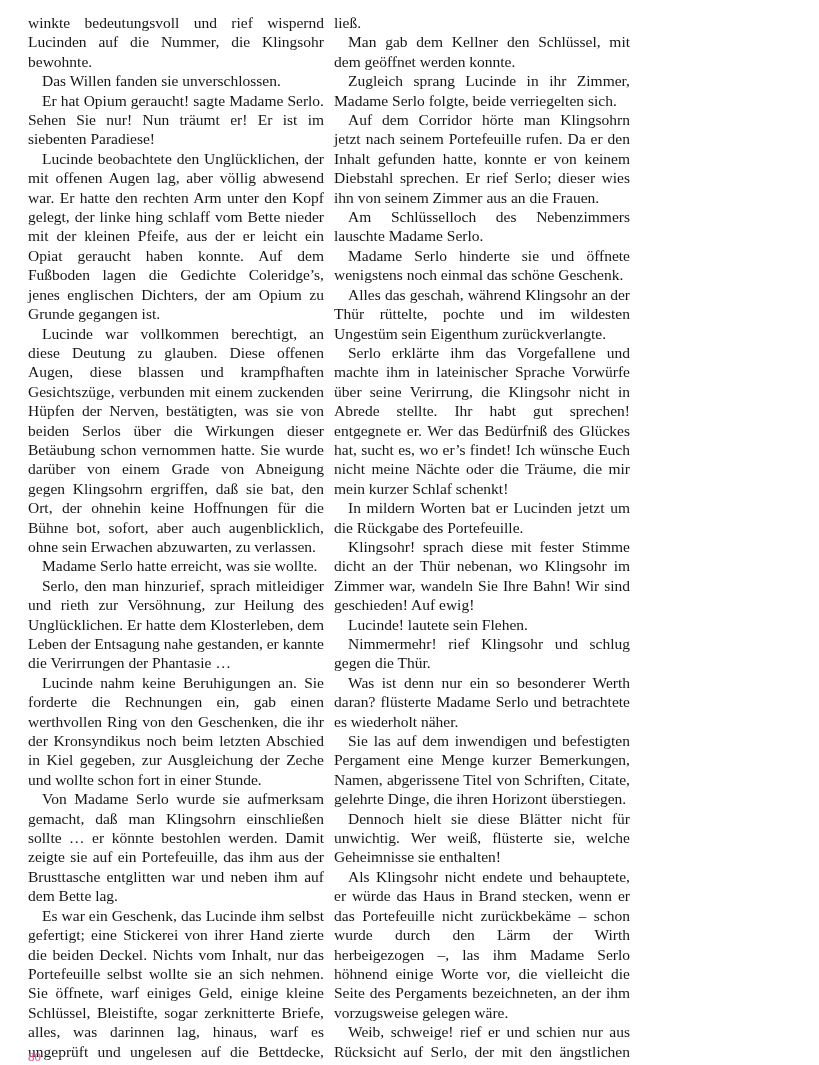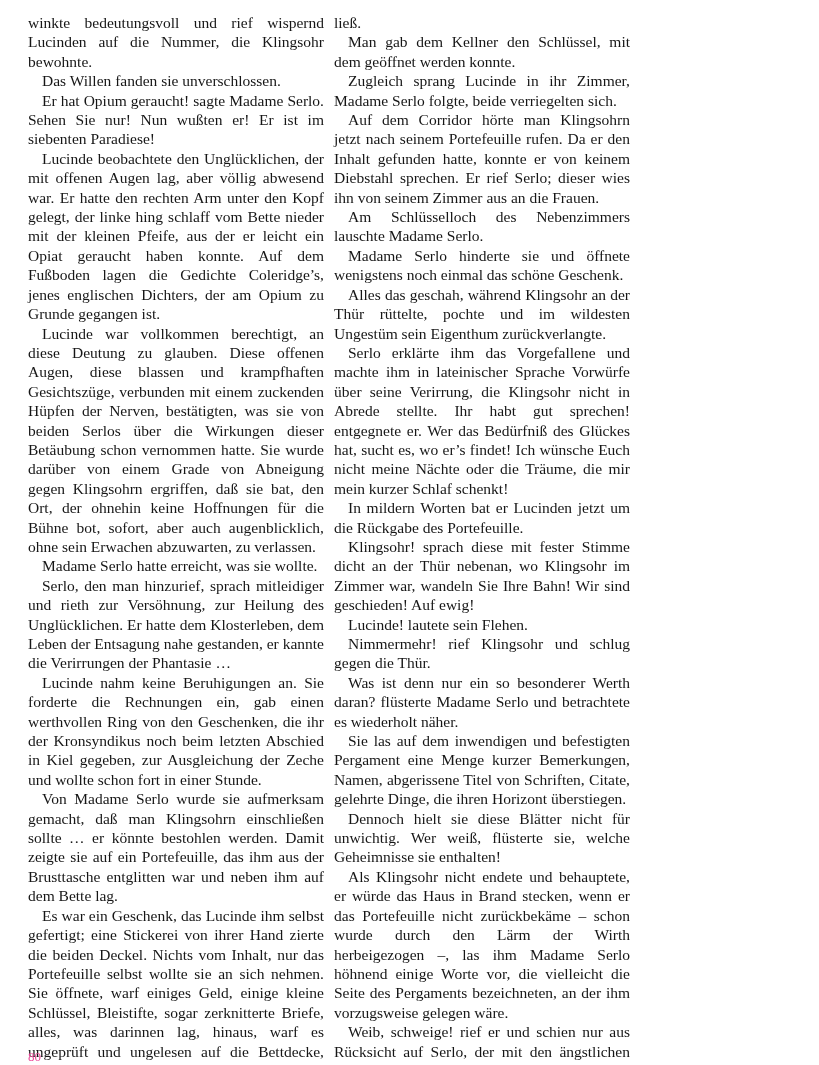--- a/index.html
+++ b/index.html
@@ -55,21 +55,21 @@
   }
 </style>
 </head>
 <body>
 
 <div class="page">
   <div class="text-columns">
     <div class="column" id="col-left">
         <p class="no-indent">winkte bedeutungsvoll und rief wispernd Lucinden auf die Nummer, die Klingsohr bewohnte.</p>
         <p>Das Willen fanden sie unverschlossen.</p>
-        <p>Er hat Opium geraucht! sagte Madame Serlo. Sehen Sie nur! Nun wußten er! Er ist im siebenten Paradiese!</p>
+        <p>Er hat Opium geraucht! sagte Madame Serlo. Sehen Sie nur! Nun träumt er! Er ist im siebenten Paradiese!</p>
         <p>Lucinde beobachtete den Unglücklichen, der mit offenen Augen lag, aber völlig abwesend war. Er hatte den rechten Arm unter den Kopf gelegt, der linke hing schlaff vom Bette nieder mit der kleinen Pfeife, aus der er leicht ein Opiat geraucht haben konnte. Auf dem Fußboden lagen die Gedichte Coleridge’s, jenes englischen Dichters, der am Opium zu Grunde gegangen ist.</p>
         <p>Lucinde war vollkommen berechtigt, an diese Deutung zu glauben. Diese offenen Augen, diese blassen und krampfhaften Gesichtszüge, verbunden mit einem zuckenden Hüpfen der Nerven, bestätigten, was sie von beiden Serlos über die Wirkungen dieser Betäubung schon vernommen hatte. Sie wurde darüber von einem Grade von Abneigung gegen Klingsohrn ergriffen, daß sie bat, den Ort, der ohnehin keine Hoffnungen für die Bühne bot, sofort, aber auch augenblicklich, ohne sein Erwachen abzuwarten, zu verlassen.</p>
         <p>Madame Serlo hatte erreicht, was sie wollte.</p>
         <p>Serlo, den man hinzurief, sprach mitleidiger und rieth zur Versöhnung, zur Heilung des Unglücklichen. Er hatte dem Klosterleben, dem Leben der Entsagung nahe gestanden, er kannte die Verirrungen der Phantasie …</p>
         <p>Lucinde nahm keine Beruhigungen an. Sie forderte die Rechnungen ein, gab einen werthvollen Ring von den Geschenken, die ihr der Kronsyndikus noch beim letzten Abschied in Kiel gegeben, zur Ausgleichung der Zeche und wollte schon fort in einer Stunde.</p>
         <p>Von Madame Serlo wurde sie aufmerksam gemacht, daß man Klingsohrn einschließen sollte … er könnte bestohlen werden. Damit zeigte sie auf ein Portefeuille, das ihm aus der Brusttasche entglitten war und neben ihm auf dem Bette lag.</p>
         <p>Es war ein Geschenk, das Lucinde ihm selbst gefertigt; eine Stickerei von ihrer Hand zierte die beiden Deckel. Nichts vom Inhalt, nur das Portefeuille selbst wollte sie an sich nehmen. Sie öffnete, warf einiges Geld, einige kleine Schlüssel, Bleistifte, sogar zerknitterte Briefe, alles, was darinnen lag, hinaus, warf es ungeprüft und ungelesen auf die Bettdecke, behielt ihr Geschenk, das Portefeuille, schloß die Thür zu und ließ, wie sie bitter wiederholte, Klingsohrn im siebenten Paradiese. Es wird schöner sein als das Dante’sche! setzte sie zu Serlo hinzu. Sie wußten beide, daß Klingsohr über Dante gelesen und des Florentiners Hölle fesselnder und anziehender genannt hatte als dessen Himmel.</p>
         <p>Serlo hatte seiner Gattin gegenüber aus physischer Schwäche keinen Willen. Er sorgte nur immer, auch beim Reisen, Ankommen und Abgehen, für die Kinder. Der Handel mit dem Wirthe wurde abgeschlossen. Man hatte noch einen guten Ueberschuß und accordirte einen Wagen. Er sollte sie der obern Elbe zuführen.</p>
       </div>
     <div class="column" id="col-right">

